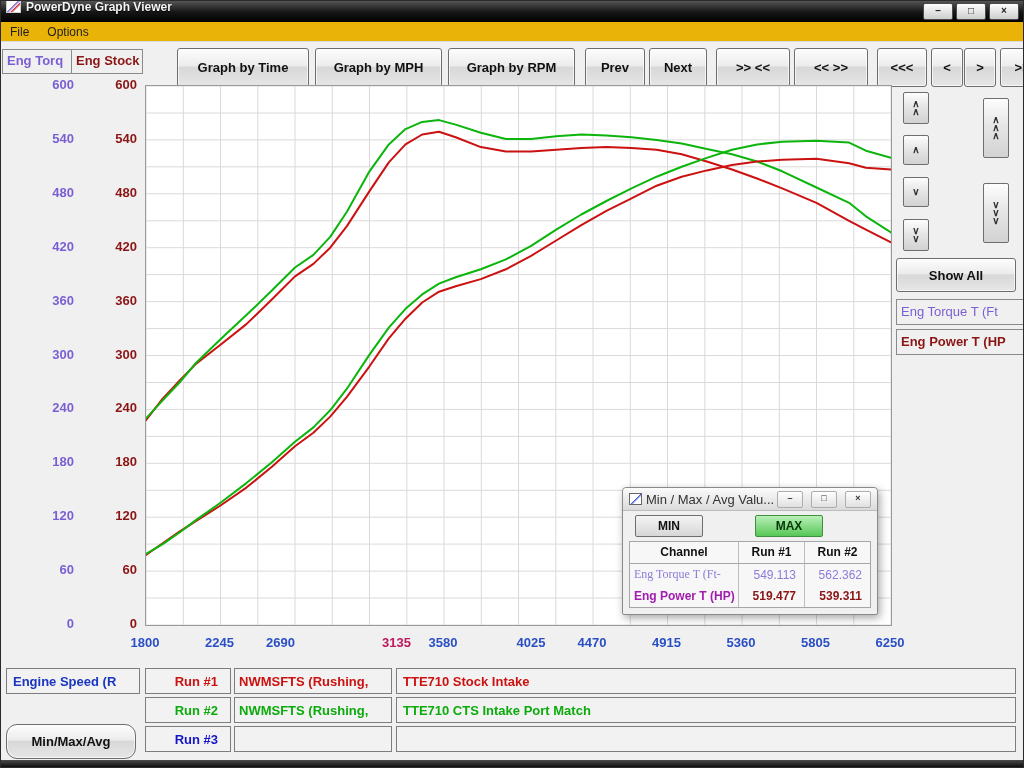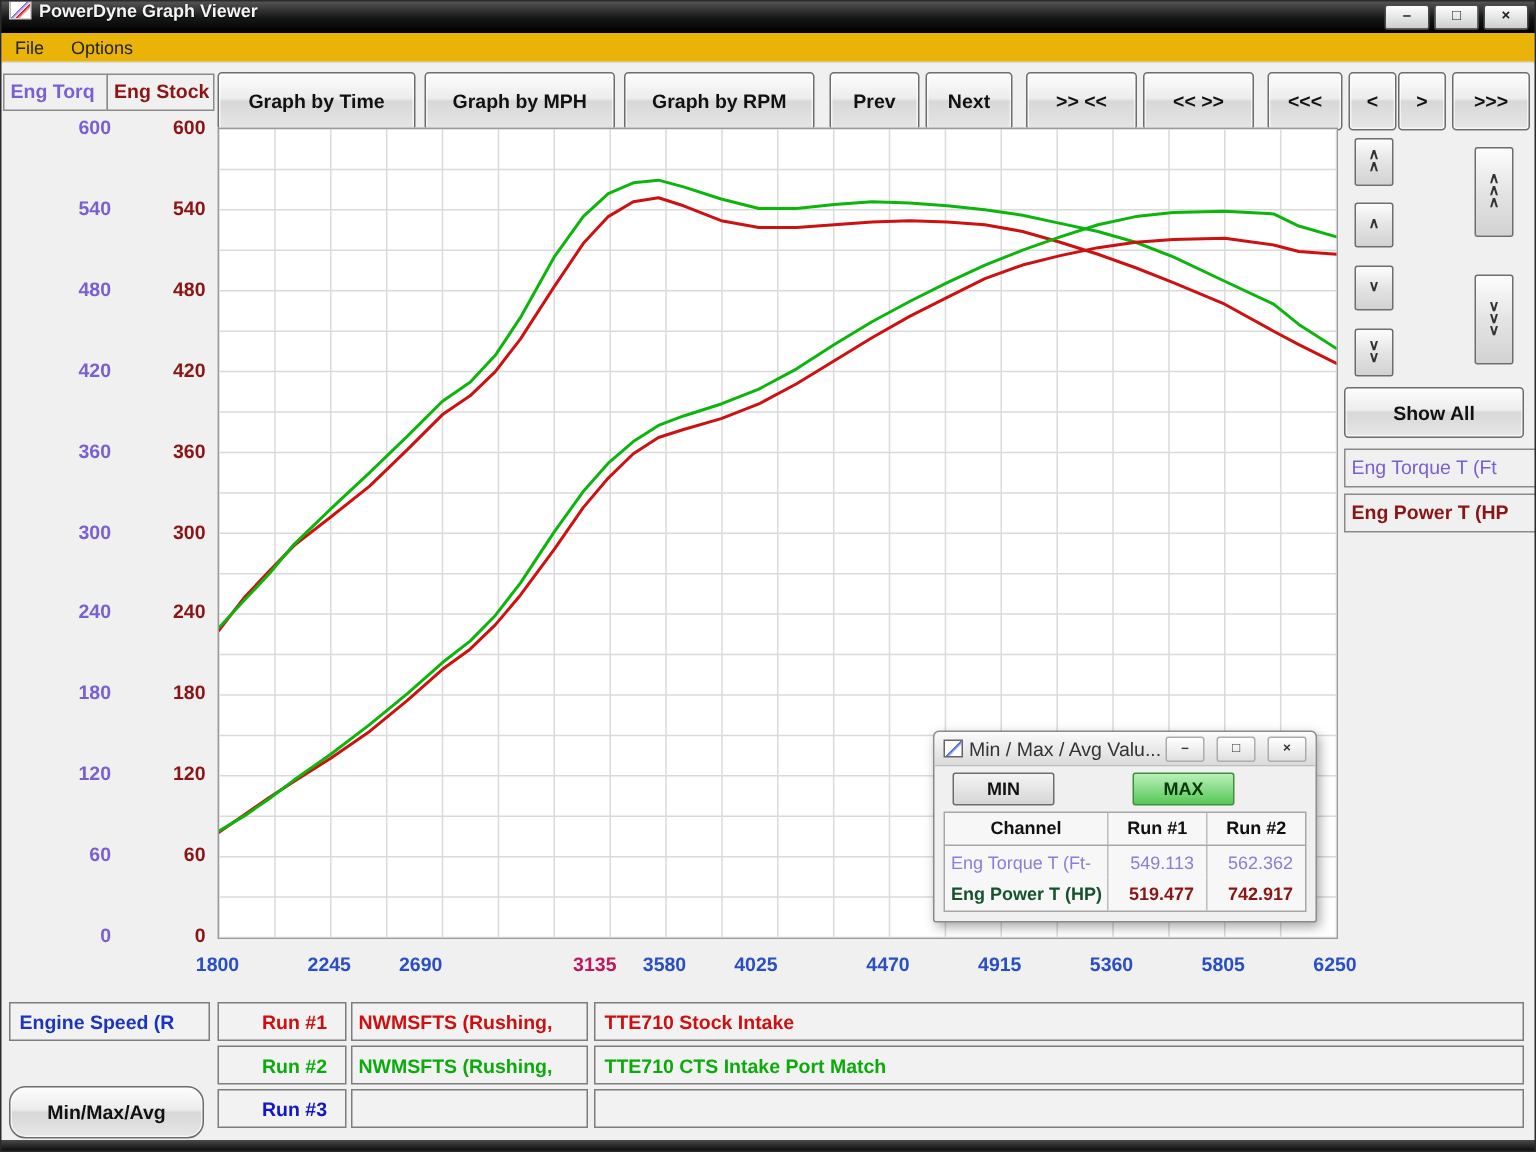--- a/index.html
+++ b/index.html
@@ -33,21 +33,21 @@
   .chan-tab{position:absolute;height:23px;border:1px solid #8a8a8a;background:#f0f0f0;
     font-size:13px;font-weight:700;line-height:22px;padding-left:4px;
     overflow:hidden;white-space:nowrap;}
 
   
   .btn{position:absolute;display:flex;align-items:center;justify-content:center;
     background:linear-gradient(#fdfdfd,#ececec 45%,#d8d8d8 50%,#e6e6e6);
     border:1px solid #6e6e6e;border-radius:3px;
     box-shadow:inset 0 0 0 1px rgba(255,255,255,.65);
     font-size:13px;font-weight:700;color:#111;white-space:nowrap;}
-  .toolbtn{top:48px;height:37px;}
+  .toolbtn{top:48px;height:37px;margin-left:32px;}
 
   
   .plot{position:absolute;left:145px;top:85px;width:745px;height:539px;
     background:#fff;border:1px solid #9a9a9a;}
   .plot svg{display:block;}
   #axis-layer{position:absolute;inset:0;pointer-events:none;z-index:5;}
   .tick{position:absolute;font-size:13px;font-weight:700;}
 
   
   .scrollbtn{position:absolute;display:flex;flex-direction:column;align-items:center;
@@ -201,21 +201,21 @@
     <div class="tick" style="left: 91px; top: 184.8px; width: 46px; color: rgb(139, 21, 21); text-align: right;">480</div>
     <div class="tick" style="left: 28px; top: 130.9px; width: 46px; color: rgb(122, 95, 210); text-align: right;">540</div>
     <div class="tick" style="left: 91px; top: 130.9px; width: 46px; color: rgb(139, 21, 21); text-align: right;">540</div>
     <div class="tick" style="left: 28px; top: 77px; width: 46px; color: rgb(122, 95, 210); text-align: right;">600</div>
     <div class="tick" style="left: 91px; top: 77px; width: 46px; color: rgb(139, 21, 21); text-align: right;">600</div>
     <div class="tick" style="left: 117px; top: 635px; width: 56px; color: rgb(42, 79, 196); text-align: center;">1800</div>
     <div class="tick" style="left: 191.5px; top: 635px; width: 56px; color: rgb(42, 79, 196); text-align: center;">2245</div>
     <div class="tick" style="left: 266px; top: 635px; width: 56px; color: rgb(42, 79, 196); text-align: left;">2690</div>
     <div class="tick" style="left: 355px; top: 635px; width: 56px; color: #be185d; text-align: right;">3135</div>
     <div class="tick" style="left: 415px; top: 635px; width: 56px; color: rgb(42, 79, 196); text-align: center;">3580</div>
-    <div class="tick" style="left: 489.5px; top: 635px; width: 56px; color: rgb(42, 79, 196); text-align: left;">4025</div>
+    <div class="tick" style="left: 489.5px; top: 635px; width: 56px; color: rgb(42, 79, 196); text-align: right;">4025</div>
     <div class="tick" style="left: 564px; top: 635px; width: 56px; color: rgb(42, 79, 196); text-align: center;">4470</div>
     <div class="tick" style="left: 638.5px; top: 635px; width: 56px; color: rgb(42, 79, 196); text-align: center;">4915</div>
     <div class="tick" style="left: 713px; top: 635px; width: 56px; color: rgb(42, 79, 196); text-align: center;">5360</div>
     <div class="tick" style="left: 787.5px; top: 635px; width: 56px; color: rgb(42, 79, 196); text-align: center;">5805</div>
     <div class="tick" style="left: 862px; top: 635px; width: 56px; color: rgb(42, 79, 196); text-align: center;">6250</div>
   </div>
 
 <div class="scrollbtn" style="left:903px;top:92px;width:24px;height:30px;">
   <span class="chev">∧</span>
   <span class="chev">∧</span>
@@ -258,28 +258,28 @@
   </div>
   <div class="mmx-btn mmx-min">MIN</div>
   <div class="mmx-btn mmx-max">MAX</div>
   <div class="mmx-table">
     <div class="mmx-row mmx-head">
       <div class="c1">Channel</div>
       <div class="c2">Run #1</div>
       <div class="c3">Run #2</div>
     </div>
     <div class="mmx-row">
-      <div class="c1 chn" style="color: rgb(143, 123, 216);">Eng Torque T (Ft-</div>
+      <div class="c1 chn" style="color: rgb(143, 123, 216); font-family: Liberation Serif, serif;">Eng Torque T (Ft-</div>
       <div class="c2" style="color: rgb(143, 123, 216); padding-left: 16px;">549.113</div>
       <div class="c3" style="color: rgb(143, 123, 216);">562.362</div>
     </div>
     <div class="mmx-row bold-row">
-      <div class="c1 chn" style="color: #14532d;">Eng Power T (HP)</div>
+      <div class="c1 chn" style="color: #a21caf;">Eng Power T (HP)</div>
       <div class="c2" style="color: rgb(139, 21, 21);">519.477</div>
-      <div class="c3" style="color: rgb(139, 21, 21);">742.917</div>
+      <div class="c3" style="color: rgb(139, 21, 21);">539.311</div>
     </div>
   </div>
 </div>
 
 <div class="fieldbox" style="left:6px;top:668px;width:134px;padding-left:6px;color:#1a35c0;">Engine Speed (R</div>
 
 <div class="fieldbox runlabel" style="left: 145px; top: 668px; width: 86px; color: rgb(204, 17, 17);">Run #1</div>
 <div class="fieldbox runlabel" style="left: 145px; top: 697px; width: 86px; color: rgb(12, 171, 12);">Run #2</div>
 <div class="fieldbox runlabel" style="left: 145px; top: 726px; width: 86px; color: rgb(20, 20, 200);">Run #3</div>
 

